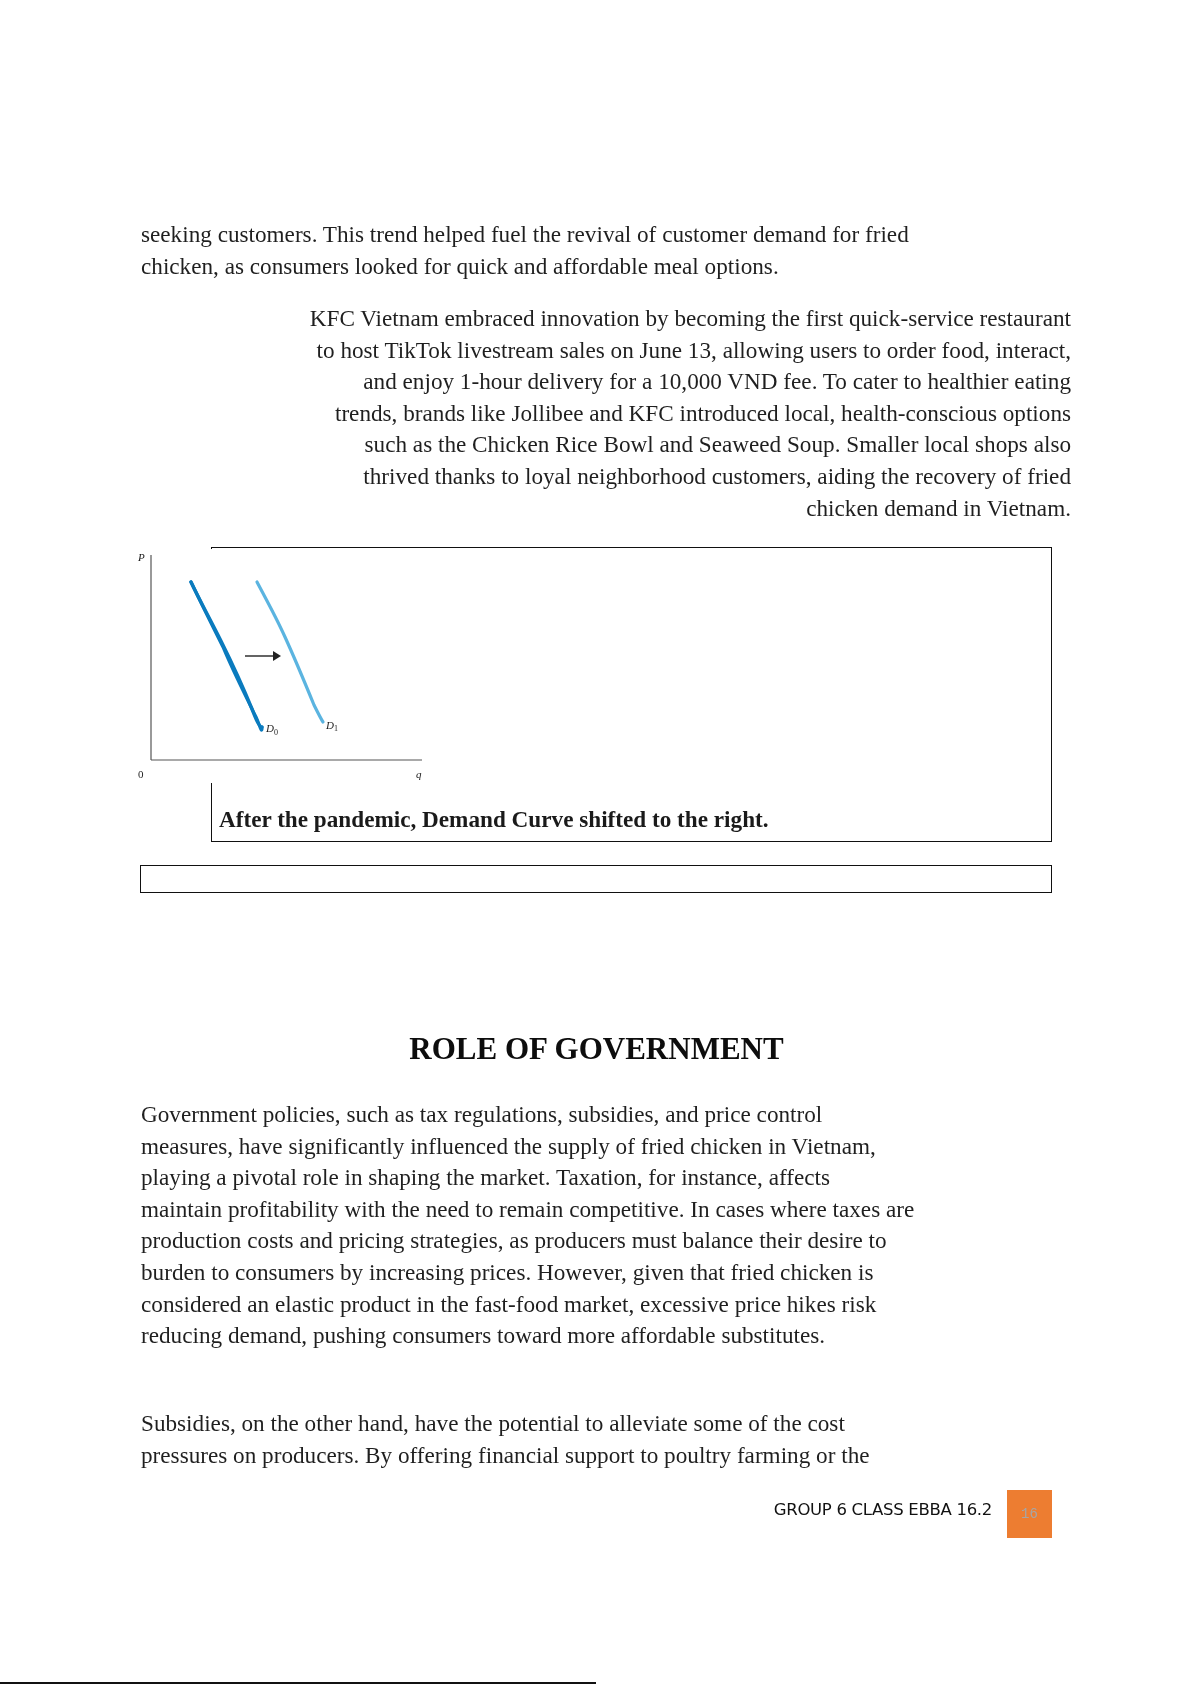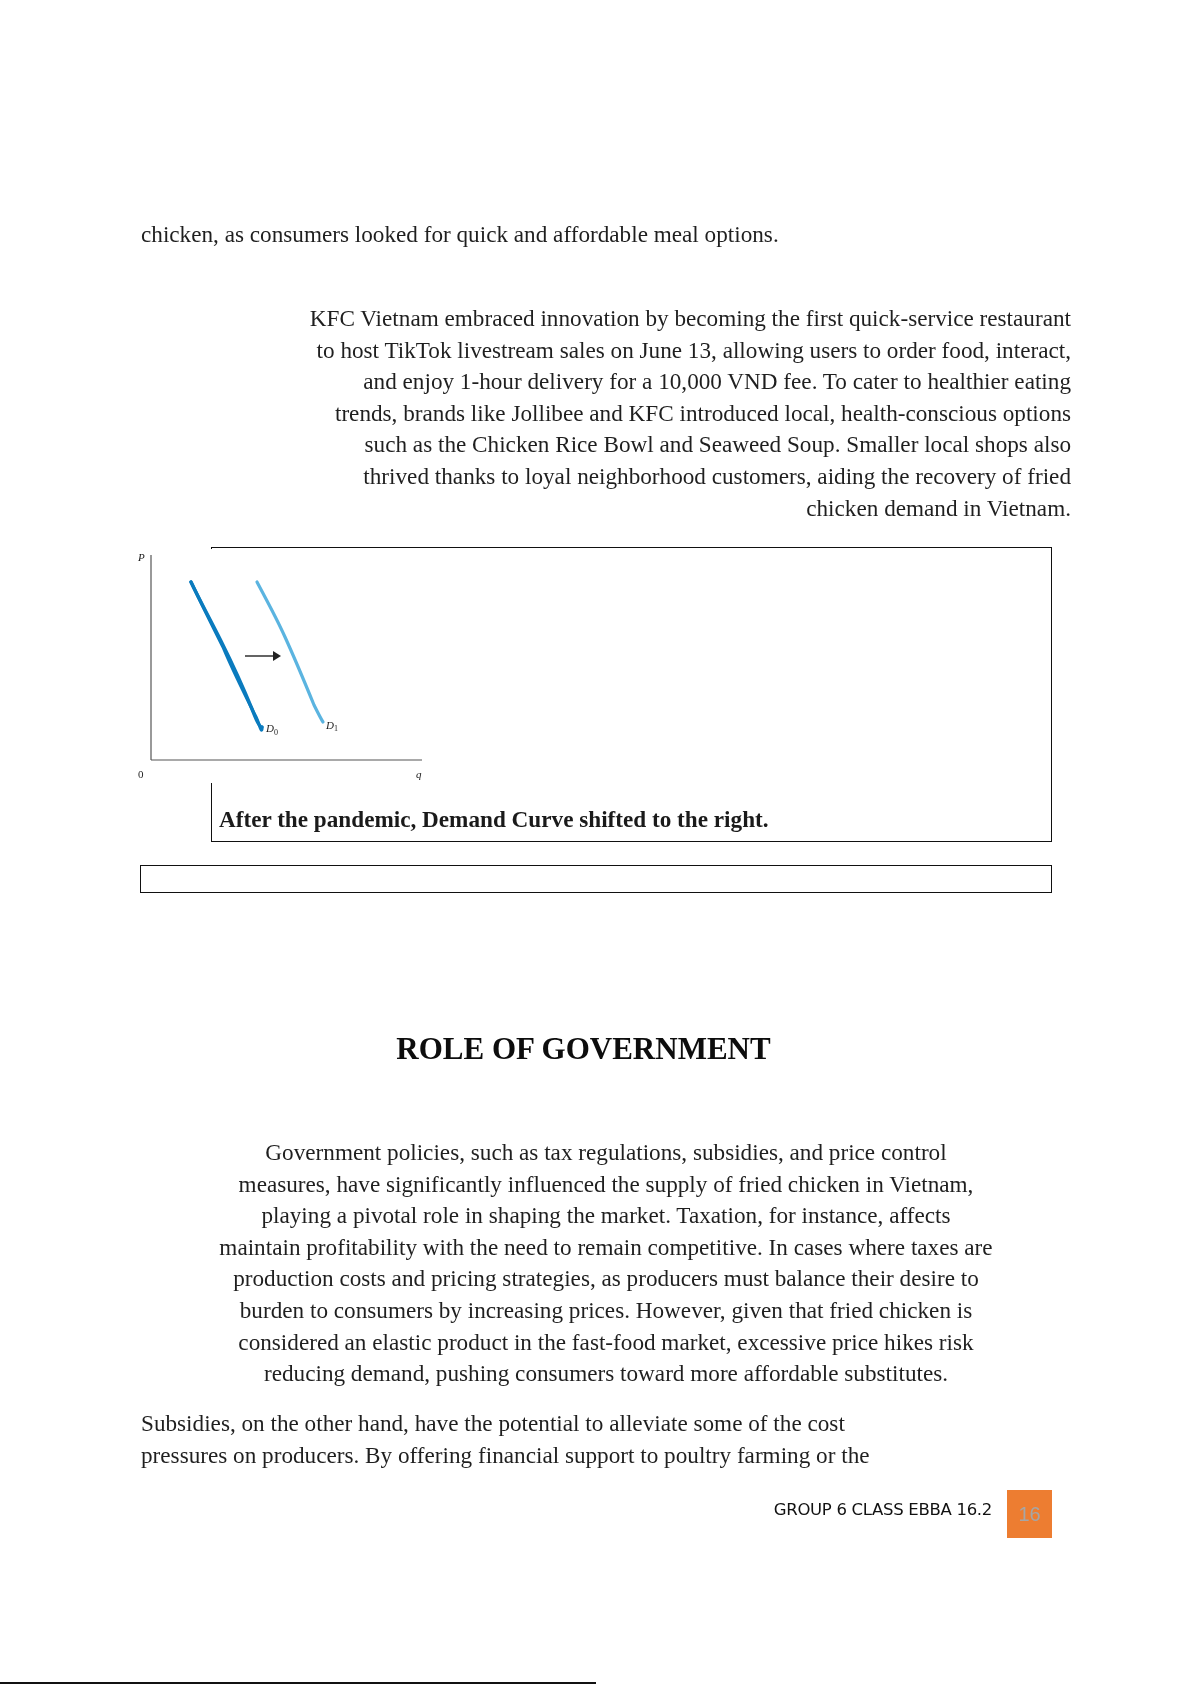--- a/index.html
+++ b/index.html
@@ -4,30 +4,31 @@
 <style>
   html, body { margin: 0; padding: 0; background: #ffffff; }
   body { width: 1191px; height: 1685px; position: relative; overflow: hidden; }
   .serif { font-family: "Liberation Serif", "DejaVu Serif", serif; color: #1f1f1f; }
   .para { position: absolute; left: 141px; width: 930px; font-size: 23.2px; line-height: 31.6px; white-space: nowrap; }
   .para .line { display: block; height: 31.6px; }
   .figure-box { position: absolute; left: 211px; top: 547px; width: 841px; height: 295px; border: 1.5px solid #111; box-sizing: border-box; background: transparent; }
   .chart-wrap { position: absolute; left: 128px; top: 549px; width: 300px; height: 234px; background: #ffffff; }
   .caption { position: absolute; left: 219px; top: 804px; font-size: 23.2px; font-weight: bold; line-height: 30px; color: #1a1a1a; white-space: nowrap; }
   .empty-box { position: absolute; left: 140px; top: 865px; width: 912px; height: 28px; border: 1.5px solid #111; box-sizing: border-box; }
-  .heading { position: absolute; left: 128px; width: 911px; top: 1031px; text-align: center; font-size: 31px; font-weight: bold; color: #0d0d0d; line-height: 36px; }
+  .heading { position: absolute; left: 141px; width: 911px; top: 1031px; text-align: center; font-size: 31px; font-weight: bold; color: #0d0d0d; line-height: 36px; }
   .footer-text { position: absolute; right: 199px; top: 1500px; font-family: "DejaVu Sans", "Liberation Sans", sans-serif; font-size: 16.5px; color: #111; letter-spacing: -0.3px; white-space: nowrap; margin-left: 7px; }
-  .page-num { position: absolute; left: 1007px; top: 1490px; width: 45px; height: 48px; background: #ED7D31; color: #A6A6A6; font-family: Liberation Sans, sans-serif; font-size: 20px; text-align: center; line-height: 48px; }
+  .page-num { position: absolute; left: 1007px; top: 1490px; width: 45px; height: 48px; background: #ED7D31; color: #A6A6A6; font-family: Liberation Mono, monospace; font-size: 14px; text-align: center; line-height: 48px; }
   .bottom-rule { position: absolute; left: 0; top: 1682px; width: 596px; height: 1.5px; background: #111; }
   svg text { font-family: "Liberation Serif", "DejaVu Serif", serif; font-style: italic; fill: #222; }
 </style>
 </head>
 <body>
 
 <div class="para serif" style="top: 219px;">
+  <span class="line">seeking customers. This trend helped fuel the revival of customer demand for fried</span>
   <span class="line">chicken, as consumers looked for quick and affordable meal options.</span>
 </div>
 
 <div class="para serif" style="top: 303px; text-align: right;">
   <span class="line">KFC Vietnam embraced innovation by becoming the first quick-service restaurant</span>
   <span class="line">to host TikTok livestream sales on June 13, allowing users to order food, interact,</span>
   <span class="line">and enjoy 1-hour delivery for a 10,000 VND fee. To cater to healthier eating</span>
   <span class="line">trends, brands like Jollibee and KFC introduced local, health-conscious options</span>
   <span class="line">such as the Chicken Rice Bowl and Seaweed Soup. Smaller local shops also</span>
   <span class="line">thrived thanks to loyal neighborhood customers, aiding the recovery of fried</span>
@@ -59,21 +60,21 @@
     <text x="206" y="182" font-size="8" style="font-style: normal;">1</text>
   </svg>
 </div>
 
 <div class="caption serif">After the pandemic, Demand Curve shifted to the right.</div>
 
 <div class="empty-box"></div>
 
 <div class="heading serif">ROLE OF GOVERNMENT</div>
 
-<div class="para serif" style="top: 1137px; text-align: center;">
+<div class="para serif" style="top: 1099px;">
   <span class="line">Government policies, such as tax regulations, subsidies, and price control</span>
   <span class="line">measures, have significantly influenced the supply of fried chicken in Vietnam,</span>
   <span class="line">playing a pivotal role in shaping the market. Taxation, for instance, affects</span>
   <span class="line">maintain profitability with the need to remain competitive. In cases where taxes are</span>
   <span class="line">production costs and pricing strategies, as producers must balance their desire to</span>
   <span class="line">burden to consumers by increasing prices. However, given that fried chicken is</span>
   <span class="line">considered an elastic product in the fast-food market, excessive price hikes risk</span>
   <span class="line">reducing demand, pushing consumers toward more affordable substitutes.</span>
 </div>
 

